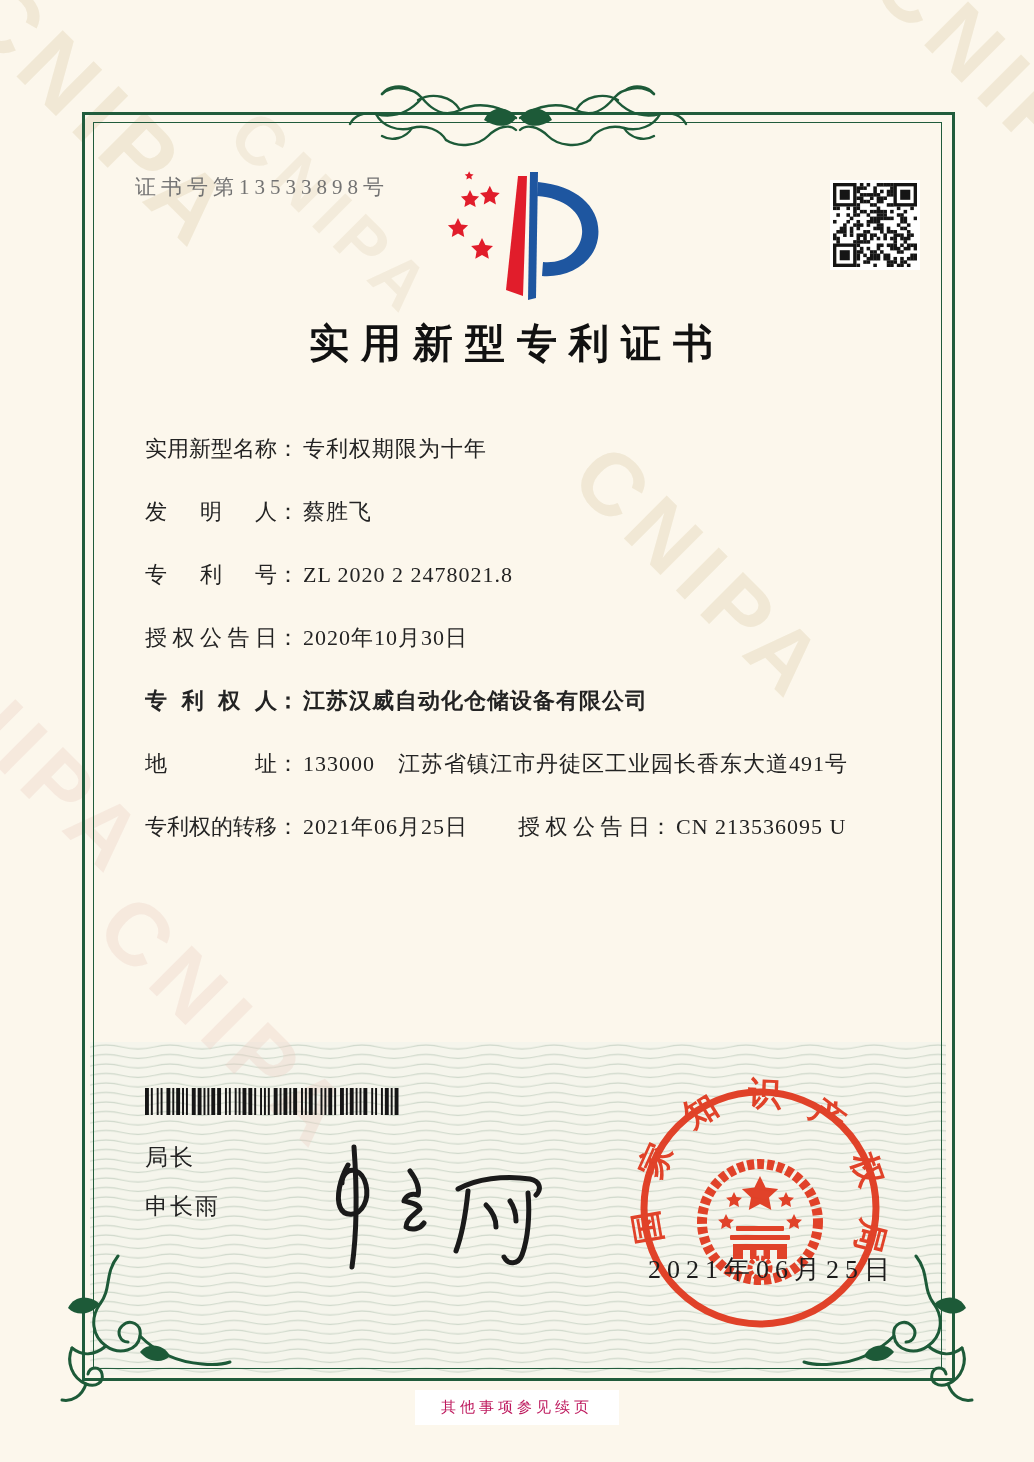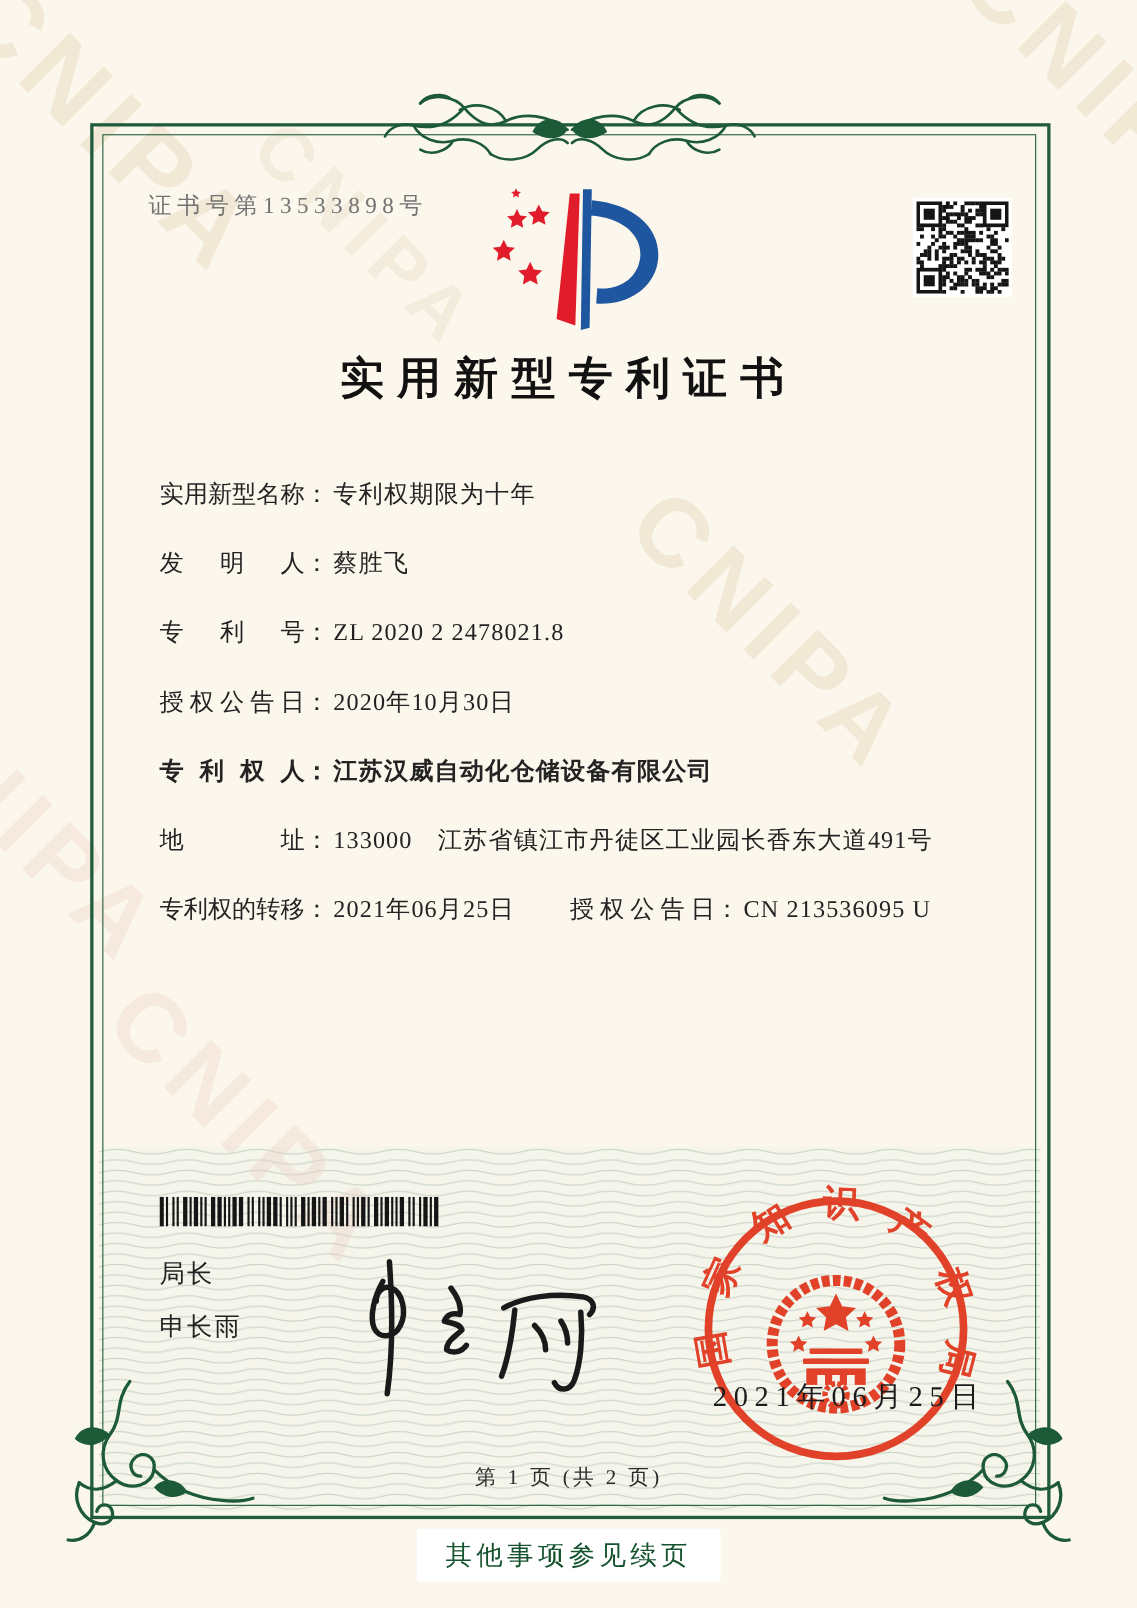--- a/index.html
+++ b/index.html
@@ -48,21 +48,21 @@
   .barcode{position:absolute;left:145px;top:1088px;z-index:3;}
   .officer{position:absolute;left:145px;top:1142px;z-index:3;font-size:23px;letter-spacing:2px;}
   .officer div{margin-bottom:18px;}
   .signature{position:absolute;left:290px;top:1135px;z-index:4;}
   .seal{position:absolute;left:628px;top:1076px;z-index:3;opacity:0.95;}
   .seal-date{position:absolute;left:648px;top:1252px;z-index:5;
     font-size:26px;letter-spacing:6px;color:#1c1c1c;white-space:nowrap;}
   .page-info{position:absolute;left:0;top:1330px;width:1034px;z-index:3;
     text-align:center;font-size:19px;letter-spacing:3px;color:#2b2b2b;}
   .footer-note{position:absolute;left:50%;top:1390px;transform:translateX(-50%);z-index:3;
-    background:#ffffff;padding:8px 26px;font-size:24px;letter-spacing:4px;color:#14532d;}
+    background:#ffffff;padding:8px 26px;font-size:15px;letter-spacing:4px;color:#be185d;}
 </style>
 </head>
 <body>
 
 <div class="page">
 
   <svg class="waves" width="856" height="333">
     <defs>
       <pattern id="wv" width="64" height="9.5" patternUnits="userSpaceOnUse">
         <path d="M0 5 Q16 1 32 5 T64 5" fill="none" stroke="#ccd6c8" stroke-width="1.1"></path>
@@ -489,17 +489,16 @@
         <rect x="-17" y="28" width="7" height="9"></rect>
         <rect x="-3.5" y="28" width="7" height="9"></rect>
         <rect x="10" y="28" width="7" height="9"></rect>
       </g>
       <circle cx="0" cy="46" r="10" fill="none" stroke="#e0391f" stroke-width="5" stroke-dasharray="4 2"></circle>
     </g>
   </svg>
 
   <div class="seal-date">2021年06月25日</div>
 
-  <div class="page-info">第 1 页 (共 2 页)</div>
 
   <div class="footer-note">其他事项参见续页</div>
 
 </div>
 
 </body></html>

